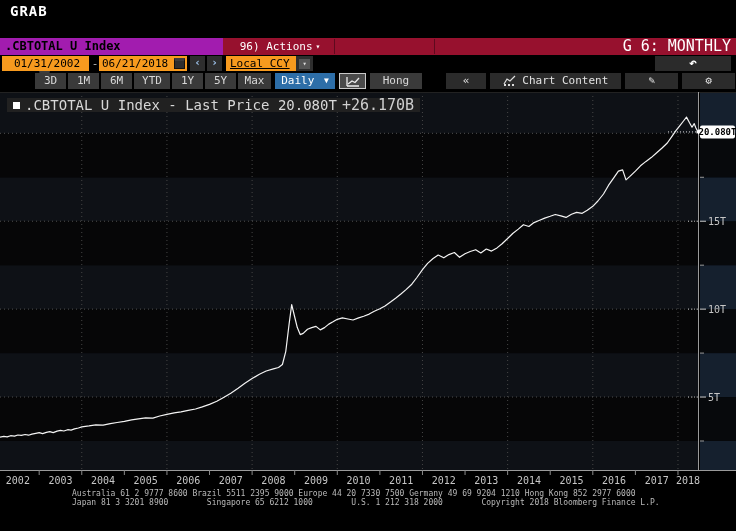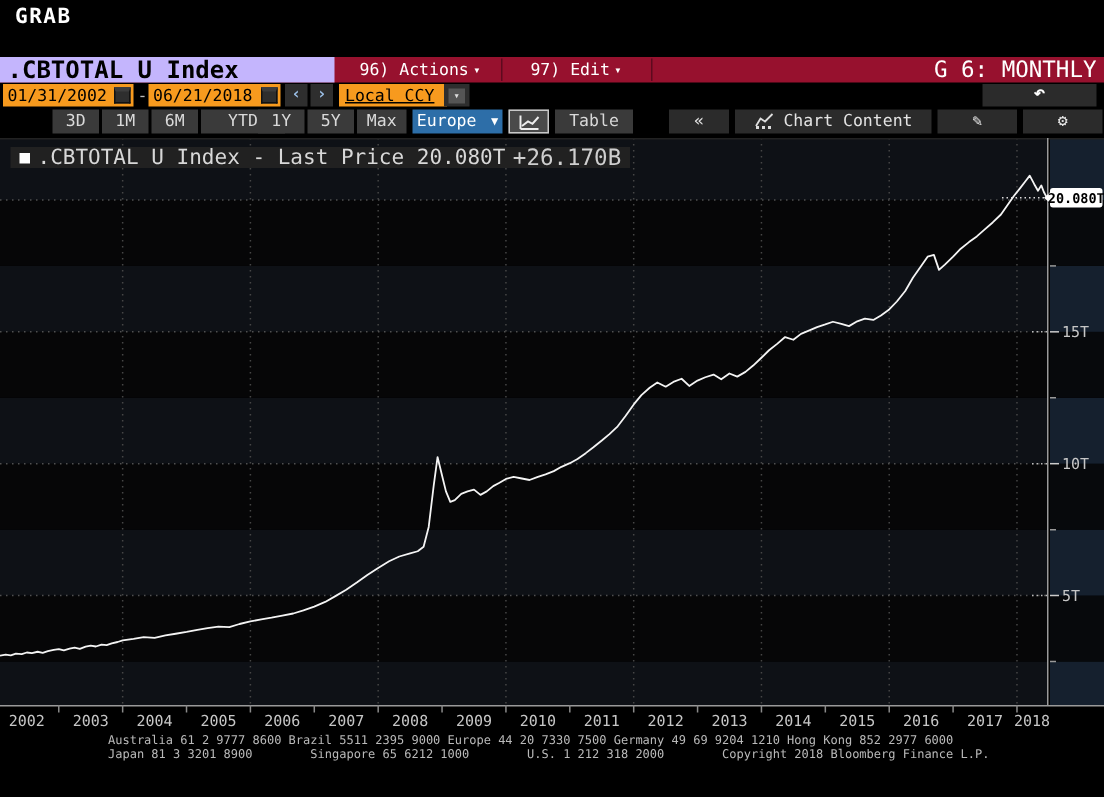--- a/index.html
+++ b/index.html
@@ -5,34 +5,34 @@
   * { margin:0; padding:0; box-sizing:border-box; }
   html,body { width:736px; height:531px; background:#000; overflow:hidden;
               font-family:"DejaVu Sans Mono", monospace; }
   .abs { position:absolute; }
   #stage { position:relative; width:736px; height:531px; background:#000; }
 
   #grab-title { left:10px; top:3px; color:#fff; font-size:14px; font-weight:bold; letter-spacing:1px; }
 
   
   #cmdbar { left:0; top:38px; width:736px; height:17px; background:#97112e; }
-  #ticker-box { left:0; top:0; width:223px; height:17px; background:#c4b5fd; color:#000;
-                font-size:16px; font-weight:bold; line-height:17px; padding-left:5px; }
+  #ticker-box { left:0; top:0; width:223px; height:17px; background:#a21caf; color:#000;
+                font-size:12px; font-weight:bold; line-height:17px; padding-left:5px; }
   .cmd-item { top:0; height:17px; color:#fff; font-size:11px; line-height:17px; text-align:center; cursor:default; }
   #actions-btn { left:230px; width:100px; }
   #edit-btn { left:338px; width:92px; }
   .cmd-sep { top:1px; width:1px; height:15px; background:#5e0a1e; }
   .caret { font-size:8px; vertical-align:1px; margin-left:3px; }
   #gfunc-label { right:5px; top:0; height:17px; color:#fff; font-size:15px; line-height:17px; }
 
   
   #datebar { left:0; top:56px; width:736px; height:16px; background:#000; }
   .orange-field { background:#f79a1e; color:#000; height:15px; font-size:11px; line-height:15px;
                   display:flex; align-items:center; }
-  #date-start { left:2px; top:0; width:87px; }
+  #date-start { left:2px; top:0; width:87px;flex-direction:column; }
   #date-end   { left:99px; top:0; width:88px; }
   .date-text { padding-left:3px; flex:1; }
   .cal-icon { width:11px; height:11px; background:#2e2e2e; border:1px solid #111;
               border-top:3px solid #3d3d3d; margin-right:2px; }
   #date-dash { left:91px; top:0; width:8px; color:#bbb; font-size:11px; line-height:15px; text-align:center; }
   .nav-btn { top:0; width:15px; height:15px; background:#2e2e2e; color:#9cc0e8; font-size:11px;
              line-height:14px; text-align:center; font-weight:bold; }
   #prev-btn { left:190px; } #next-btn { left:207px; }
   #ccy-field { left:226px; top:0; width:72px; padding-left:4px;text-decoration:underline; }
   #ccy-caret-btn { left:296px; top:0; width:17px; height:15px; background:#2e2e2e;
@@ -69,21 +69,20 @@
 <body>
 
 <div id="stage">
 
   <div id="grab-title" class="abs">GRAB</div>
 
   <div id="cmdbar" class="abs">
     <div id="ticker-box" class="abs">.CBTOTAL U Index</div>
     <div id="actions-btn" class="abs cmd-item"><span>96) Actions</span><span class="caret">▾</span></div>
     <div class="abs cmd-sep" style="left:334px;"></div>
-    <div id="edit-btn" class="abs cmd-item"><span>97) Edit</span><span class="caret">▾</span></div>
     <div class="abs cmd-sep" style="left:434px;"></div>
     <div id="gfunc-label" class="abs">G 6: MONTHLY</div>
   </div>
 
   <div id="datebar" class="abs">
     <div id="date-start" class="abs orange-field">
       <span class="date-text">01/31/2002</span>
       <span class="cal-icon"></span>
     </div>
     <div id="date-dash" class="abs">-</div>
@@ -98,32 +97,32 @@
         <span>▾</span>
       </div>
     <div id="undo-btn" class="abs"><span>↶</span></div>
   </div>
 
   <div id="toolbar" class="abs">
     <div class="abs tb-btn" style="left:2px;width:31px;margin-top:20px;">1D</div>
     <div class="abs tb-btn" style="left:35px;width:31px;">3D</div>
     <div class="abs tb-btn" style="left:68px;width:31px;">1M</div>
     <div class="abs tb-btn" style="left:101px;width:31px;">6M</div>
-    <div class="abs tb-btn" style="left:134px;width:56px;">YTD</div>
+    <div class="abs tb-btn" style="left:134px;width:36px;">YTD</div>
     <div class="abs tb-btn" style="left:172px;width:31px;">1Y</div>
     <div class="abs tb-btn" style="left:205px;width:31px;">5Y</div>
     <div class="abs tb-btn" style="left:238px;width:33px;">Max</div>
-    <div id="btn-daily" class="abs tb-btn" style="left:275px;width:60px;"><span>Europe</span> <span class="caret">▼</span></div>
+    <div id="btn-daily" class="abs tb-btn" style="left:275px;width:60px;"><span>Daily</span> <span class="caret">▼</span></div>
     <div id="btn-charttype" class="abs tb-btn" style="left:339px;width:27px;">
       <svg class="tb-icon-svg" width="14" height="11" viewBox="0 0 14 11">
         <path d="M1 10 L1 1 M1 10 L13 10" stroke="#eee" stroke-width="1.3" fill="none"></path>
         <path d="M2 8 L6 5 L9 6.5 L13 2" stroke="#eee" stroke-width="1.3" fill="none"></path>
       </svg>
     </div>
-    <div class="abs tb-btn" style="left:370px;width:52px;">Table</div>
+    <div class="abs tb-btn" style="left:370px;width:52px;">Hong</div>
 
     <div class="abs tb-btn tb-right" style="left:446px;width:40px;">«</div>
     <div class="abs tb-btn tb-right" style="left:490px;width:131px;">
       <svg class="tb-icon-svg" width="13" height="11" viewBox="0 0 13 11">
         <path d="M1 9 L4 4 L7 6 L12 1" stroke="#ddd" stroke-width="1.2" fill="none"></path>
         <rect x="1" y="9" width="2" height="2" fill="#ddd"></rect>
           <rect x="5" y="9" width="2" height="2" fill="#ddd"></rect>
           <rect x="9" y="9" width="2" height="2" fill="#ddd"></rect>
       </svg>
       <span>Chart Content</span>

